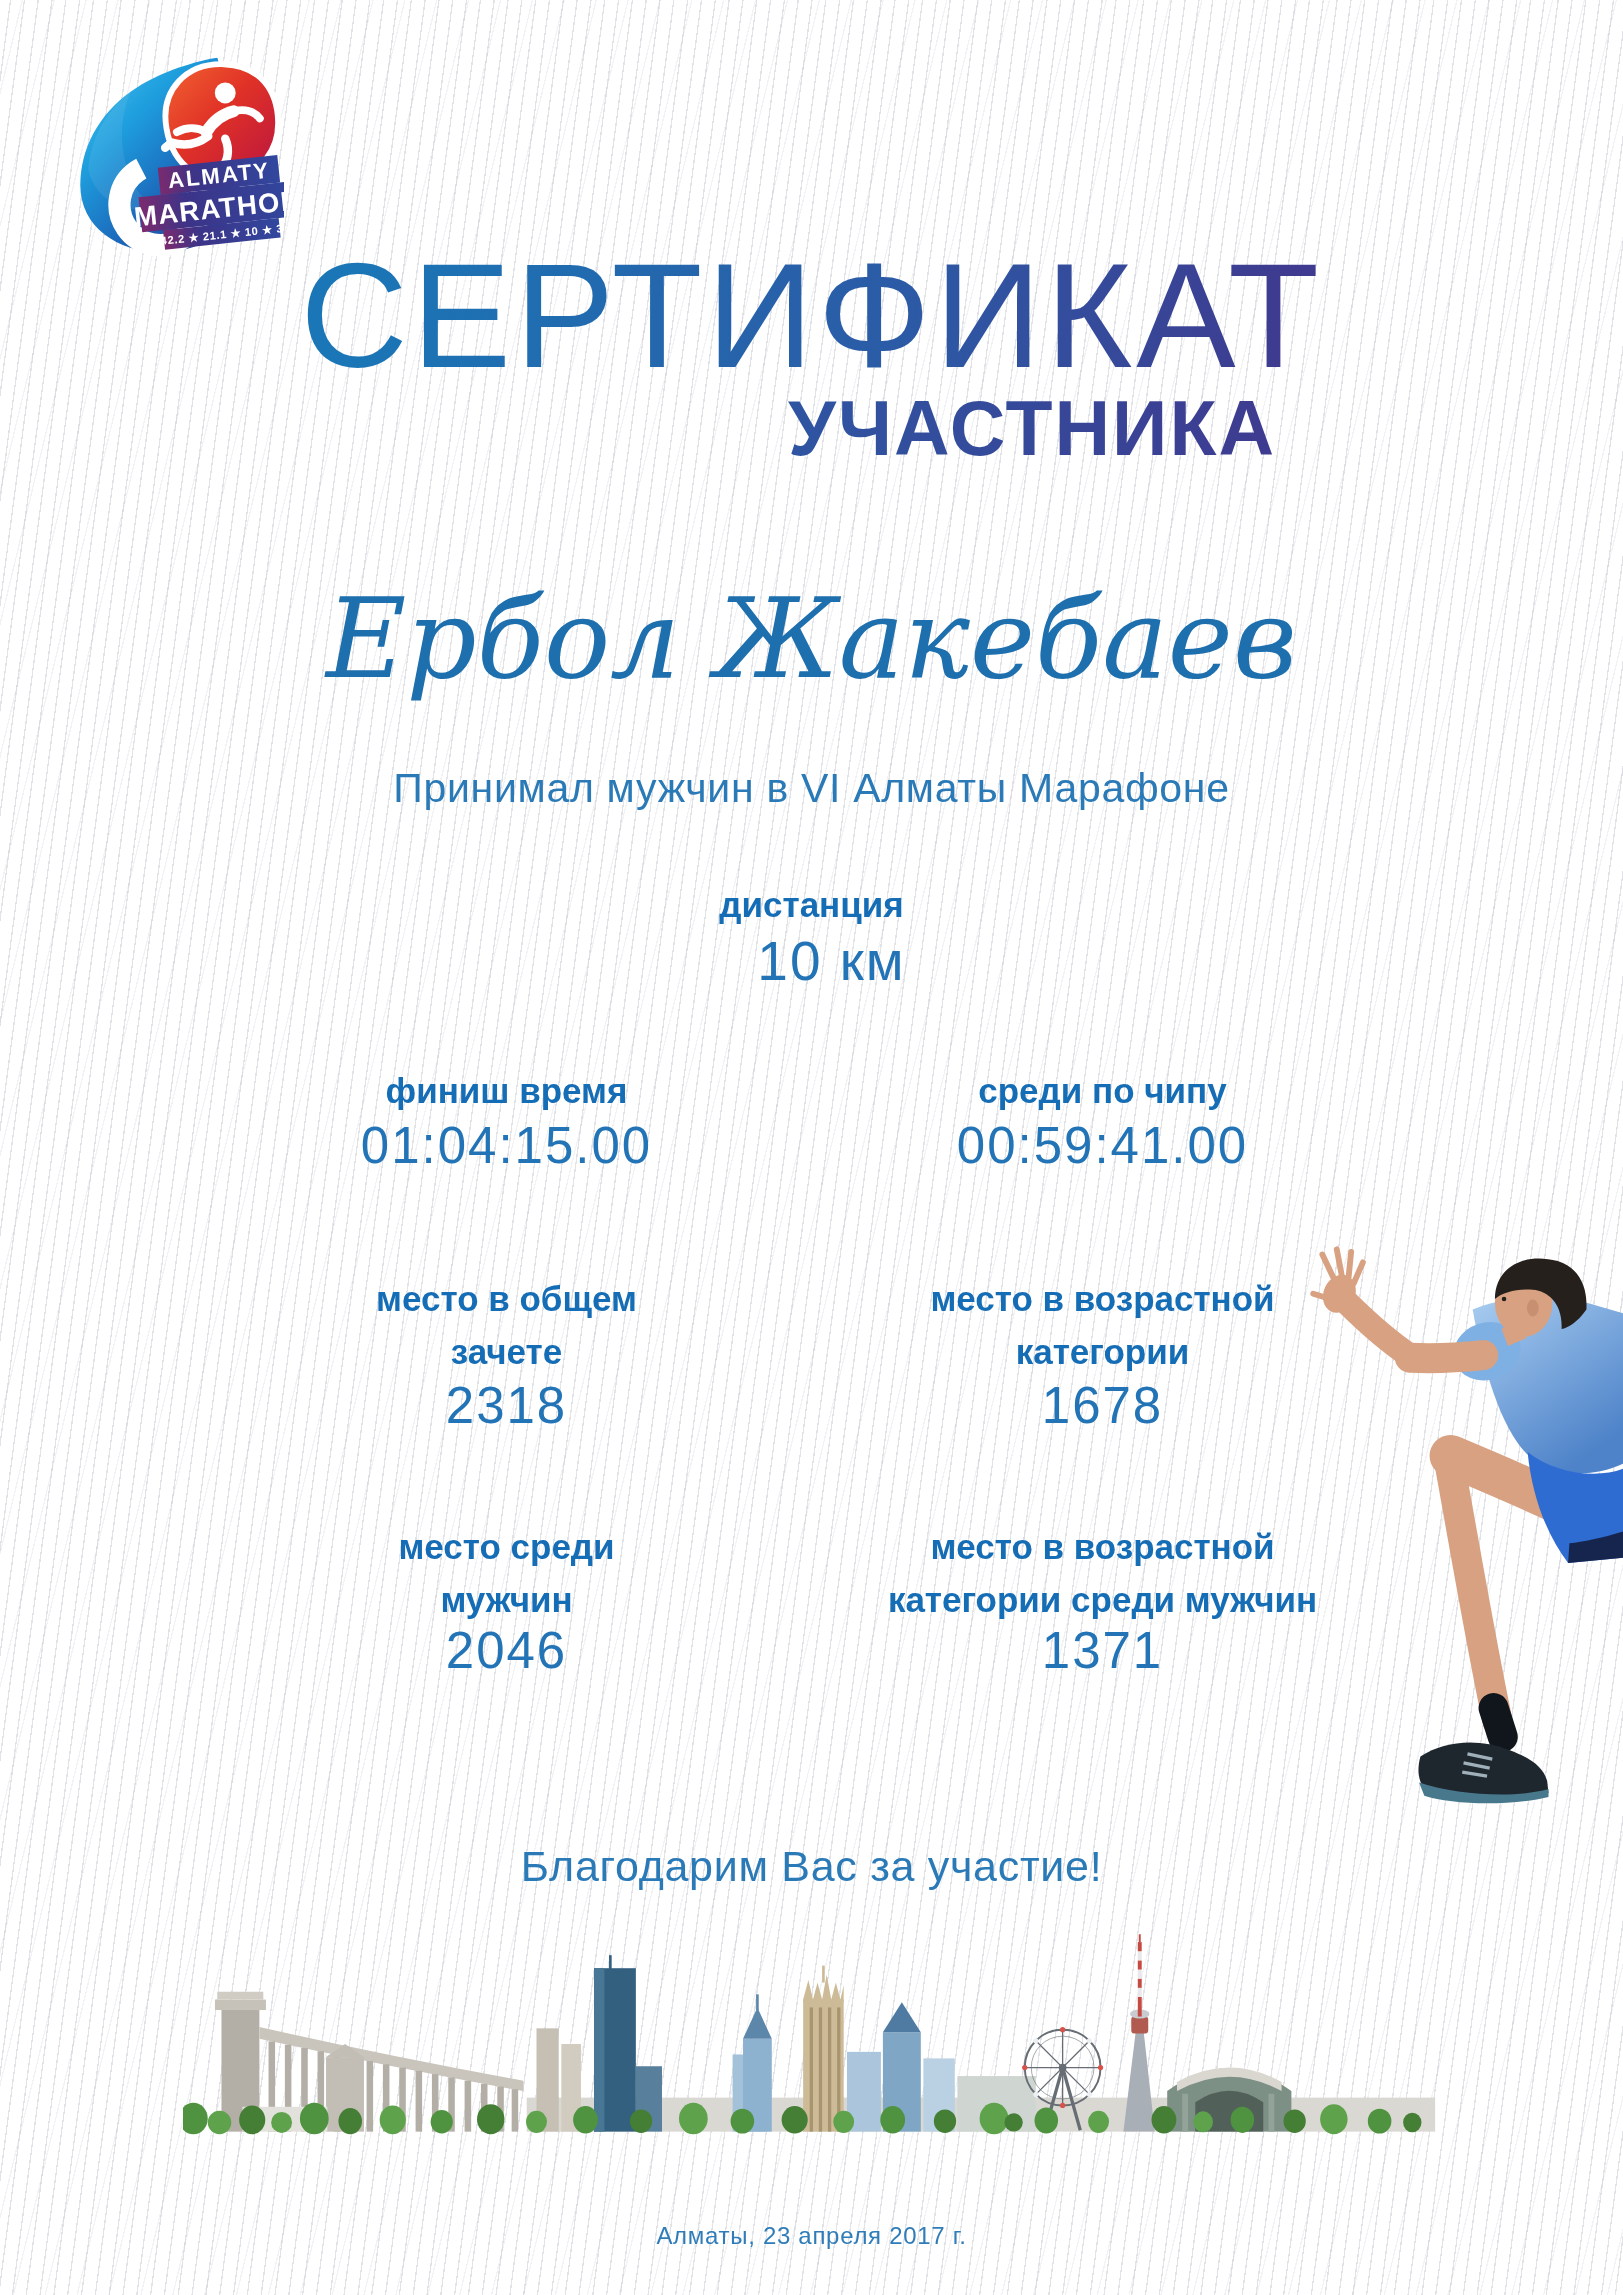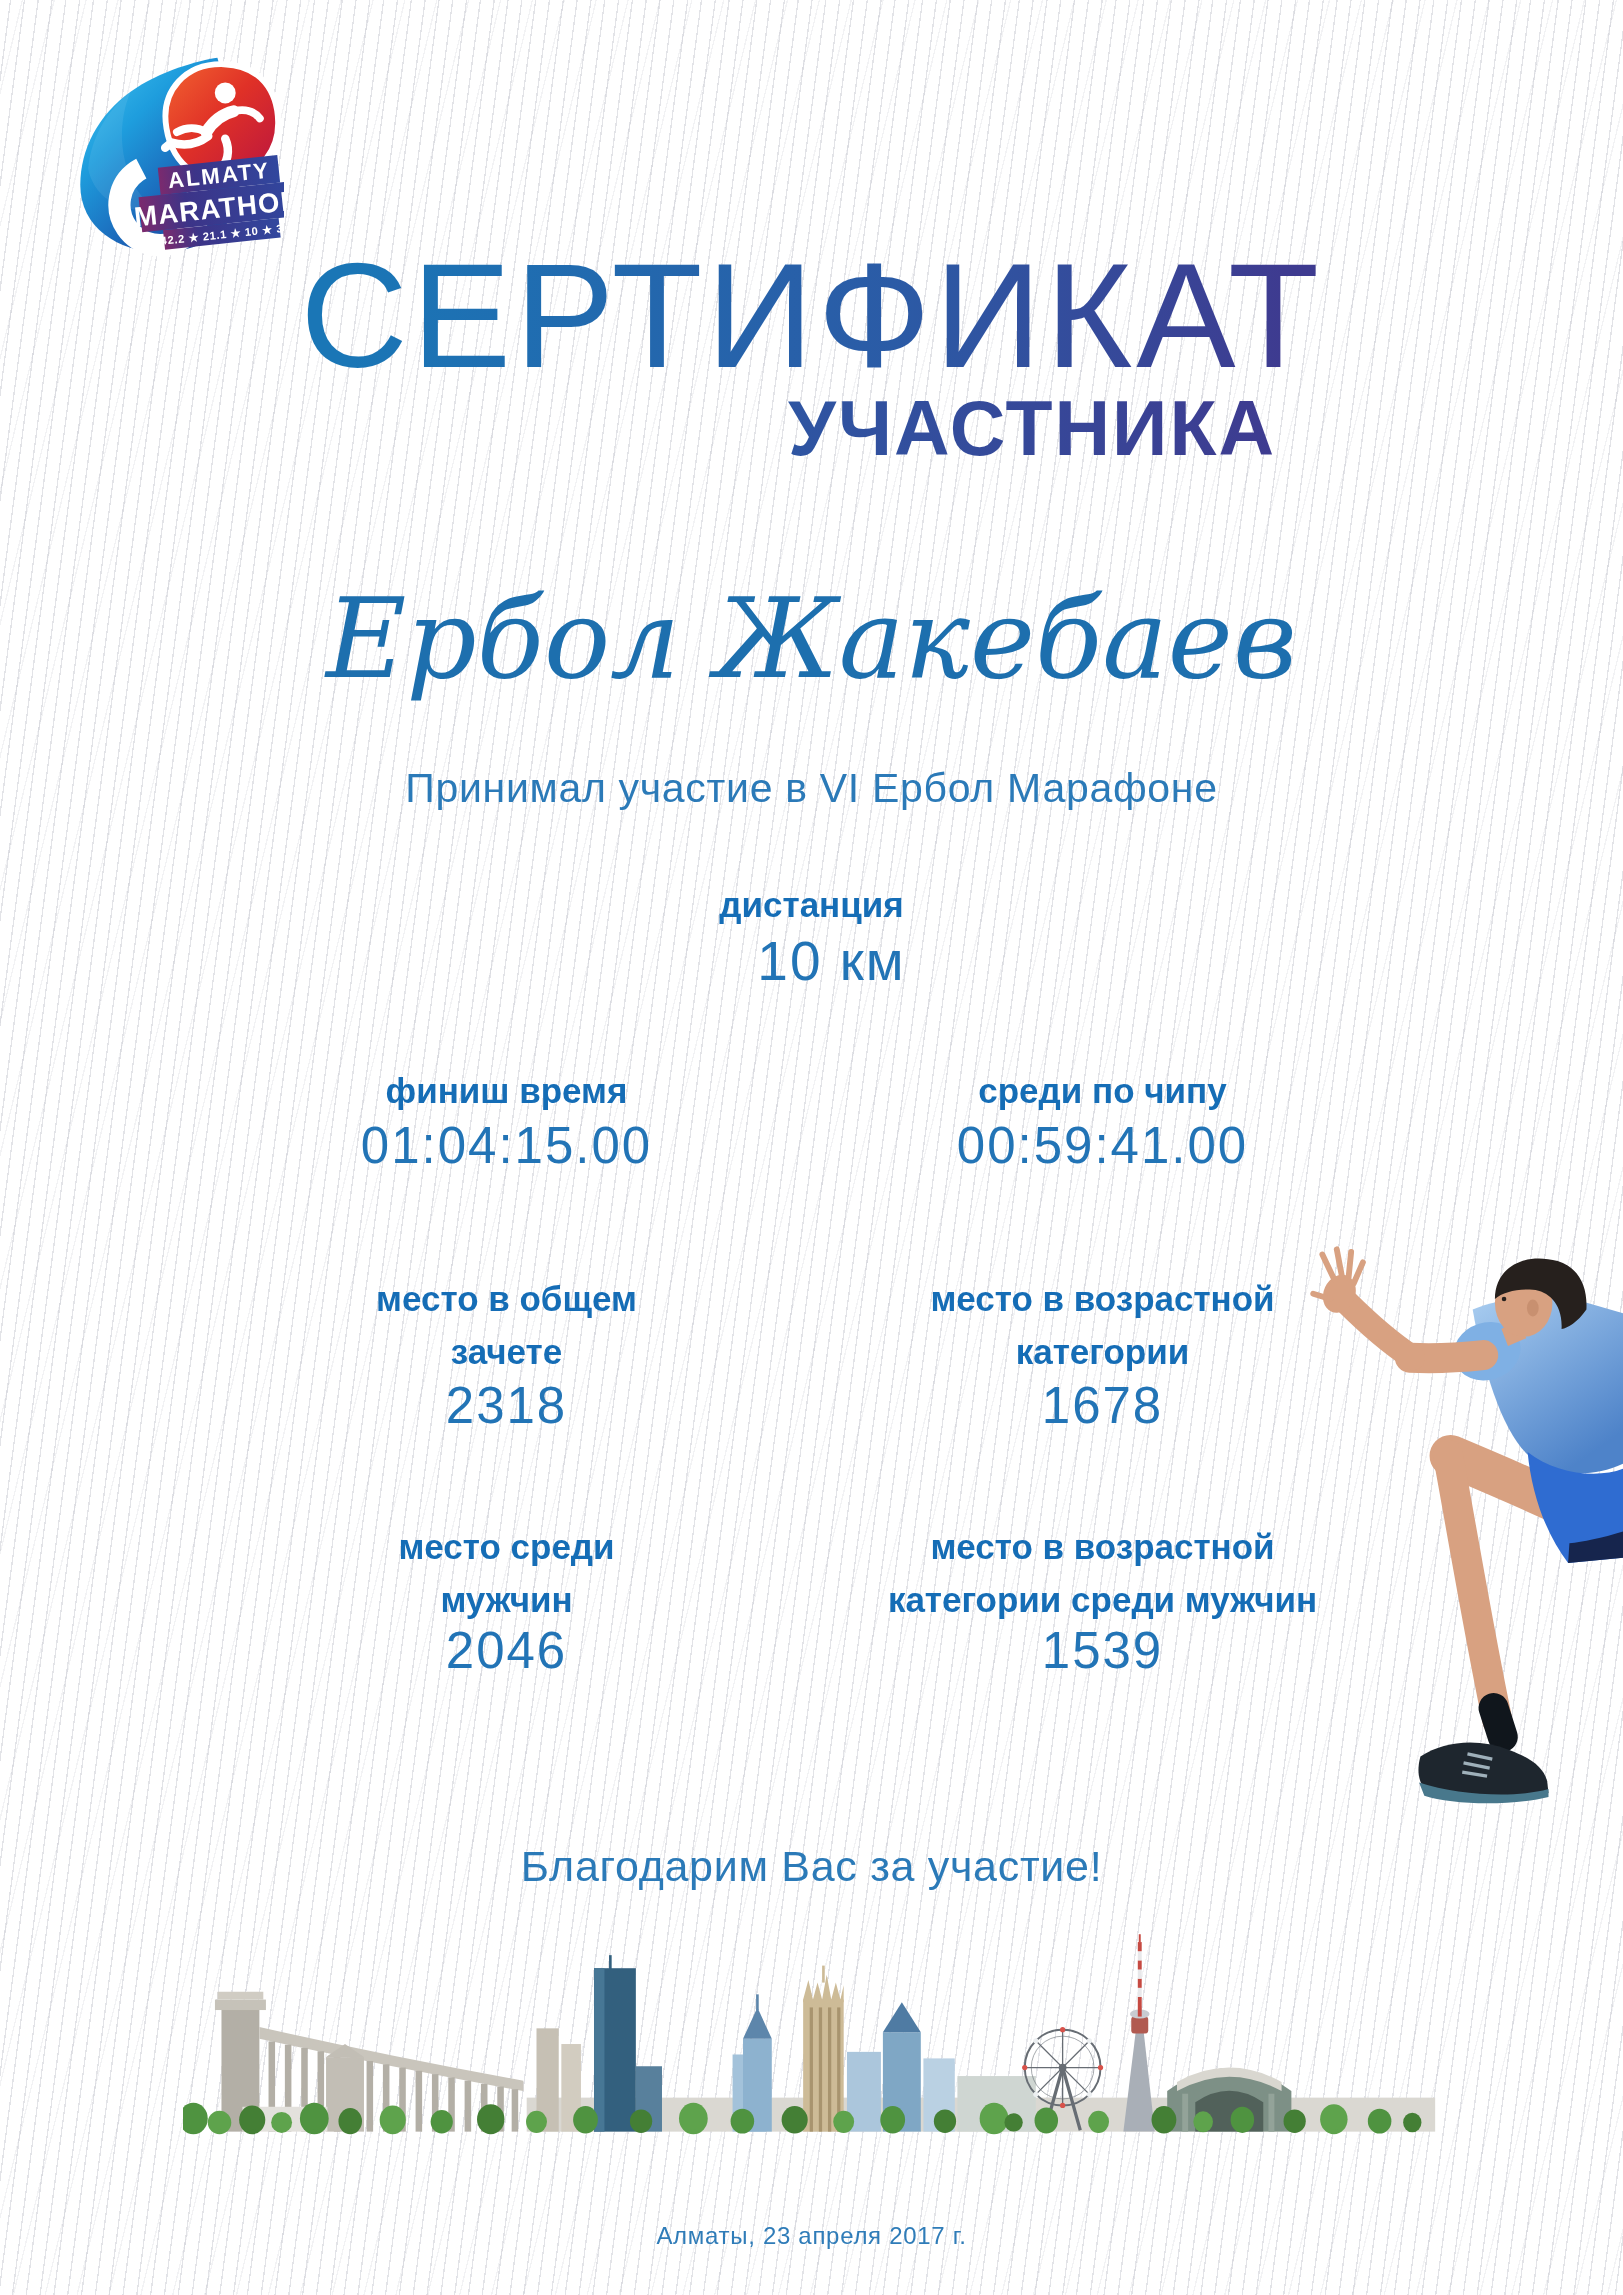--- a/index.html
+++ b/index.html
@@ -102,21 +102,21 @@
     </g>
   </svg>
 </div>
 
 <div class="abs ctr title-wrap">
   <span class="title-text">СЕРТИФИКАТ</span>
 </div>
 <div class="abs subtitle">УЧАСТНИКА</div>
 
 <div class="abs ctr name">Ербол Жакебаев</div>
-<div class="abs ctr event-line">Принимал участие в VI Ербол Марафоне</div>
+<div class="abs ctr event-line">Принимал мужчин в VI Алматы Марафоне</div>
 
 <div class="abs ctr lbl dist-lbl">дистанция</div>
 <div class="abs ctr val dist-val">10 км</div>
 
 <div class="abs lbl col-l row-t-lbl">финиш время</div>
 <div class="abs lbl col-r row-t-lbl">среди по чипу</div>
 <div class="abs val col-l row-t-val">01:04:15.00</div>
 <div class="abs val col-r row-t-val">00:59:41.00</div>
 
 <div class="abs lbl col-l row-p1-lbl">место в общем
@@ -124,21 +124,21 @@
 <div class="abs lbl col-r row-p1-lbl">место в возрастной
 категории</div>
 <div class="abs val col-l row-p1-val">2318</div>
 <div class="abs val col-r row-p1-val">1678</div>
 
 <div class="abs lbl col-l row-p2-lbl">место среди
 мужчин</div>
 <div class="abs lbl col-r row-p2-lbl">место в возрастной
 категории среди мужчин</div>
 <div class="abs val col-l row-p2-val">2046</div>
-<div class="abs val col-r row-p2-val">1539</div>
+<div class="abs val col-r row-p2-val">1371</div>
 
 <div class="abs ctr thanks">Благодарим Вас за участие!</div>
 <div class="abs ctr place-date">Алматы, 23 апреля 2017 г.</div>
 
 <div class="abs runner-box">
   <svg width="315" height="569" viewBox="0 0 482 870">
     <defs>
       <linearGradient id="shirtG" x1="0" y1="0" x2="0.6" y2="1">
         <stop offset="0" stop-color="#a9cdf0"></stop>
           <stop offset="1" stop-color="#4e83c9"></stop>

